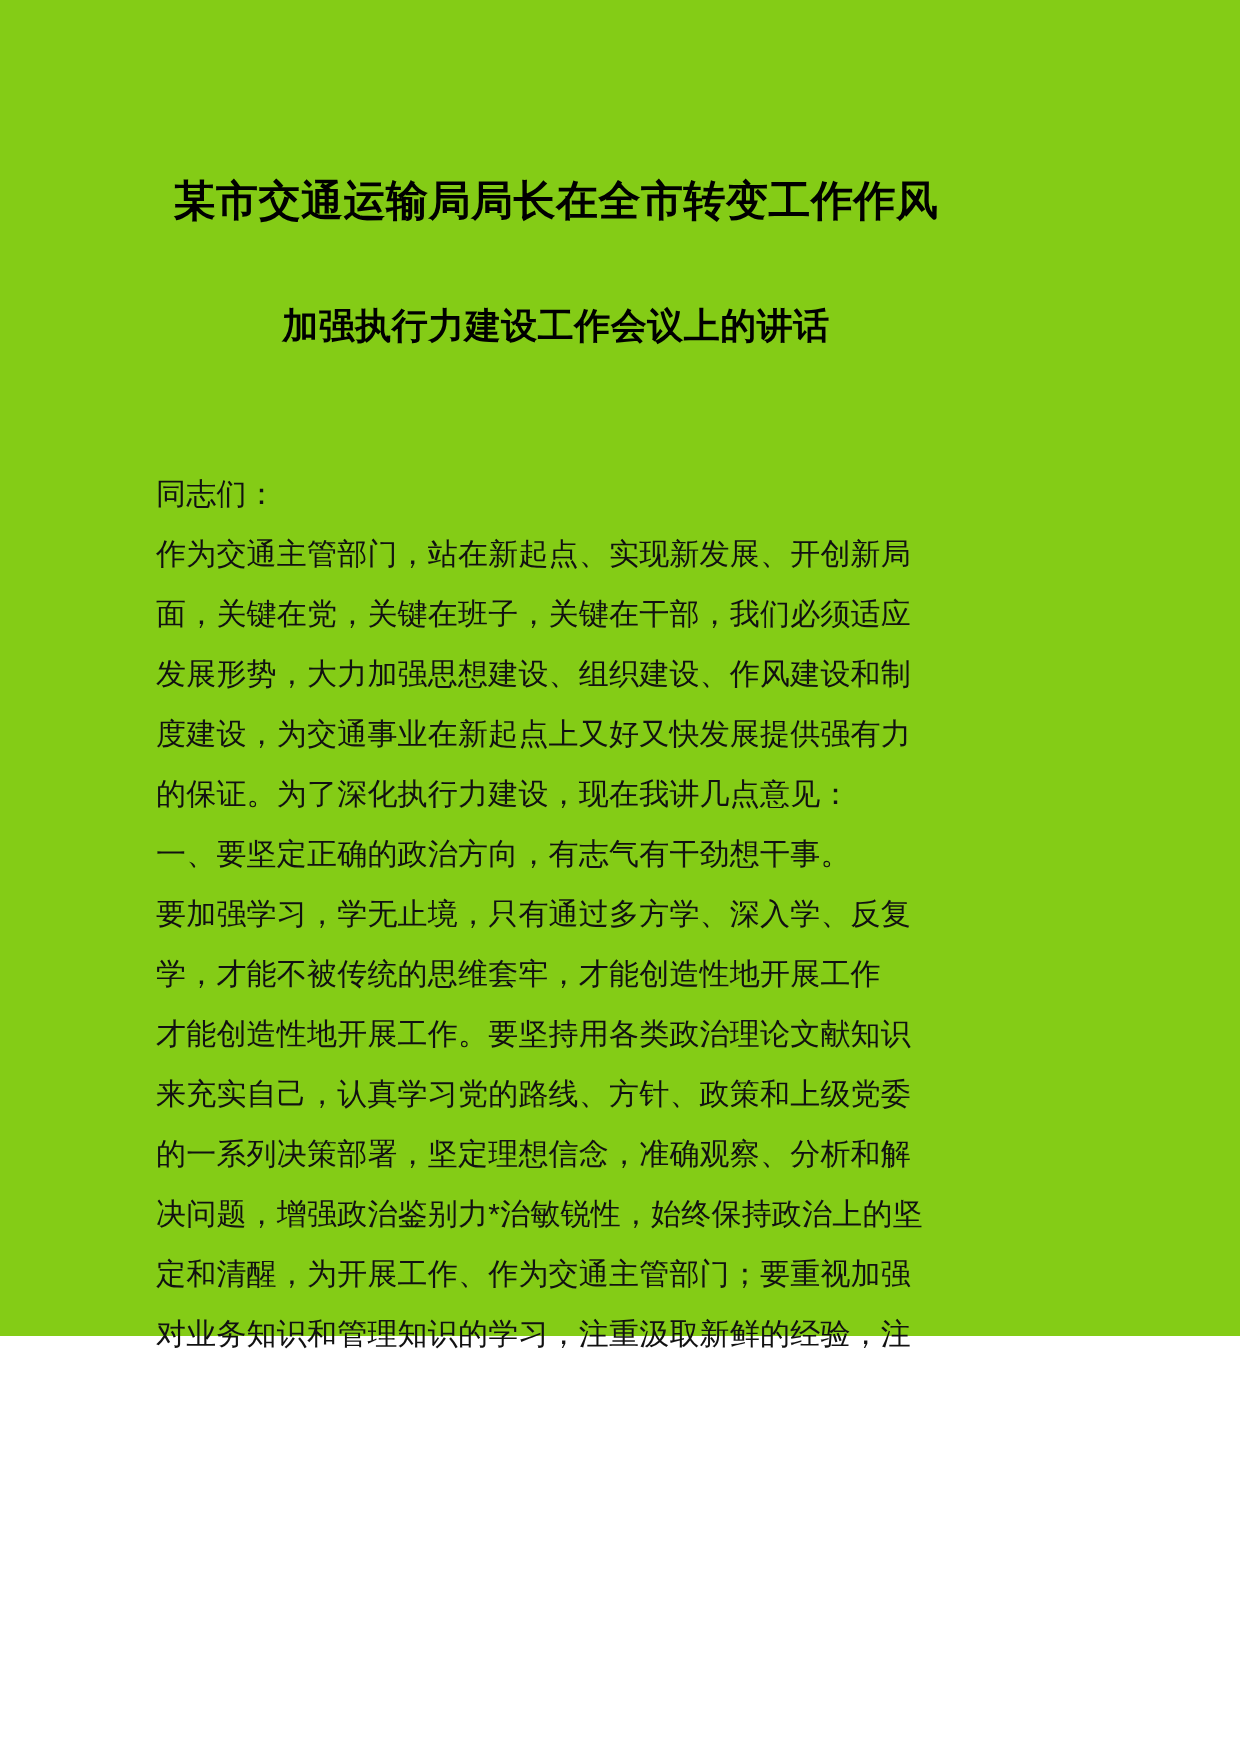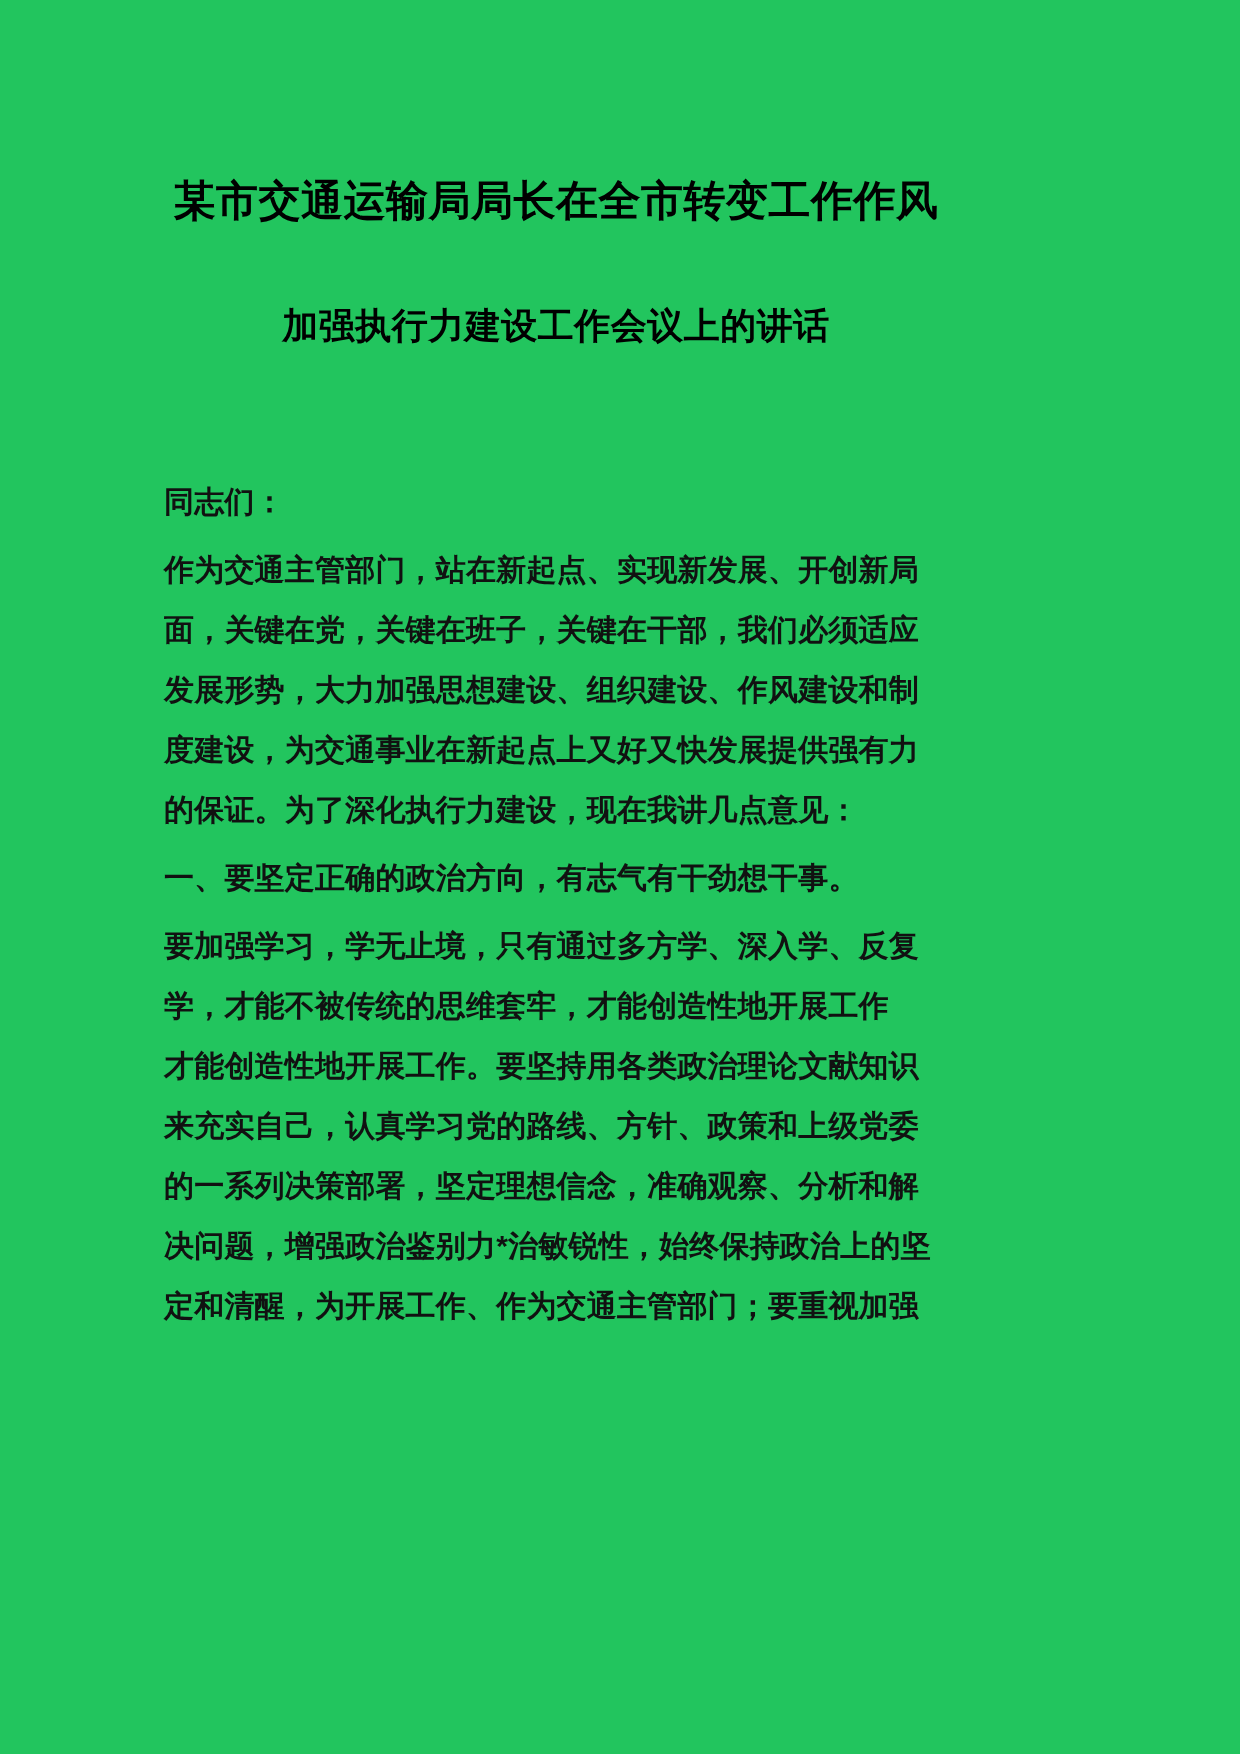--- a/index.html
+++ b/index.html
@@ -10,22 +10,22 @@
   body {
     width: 1240px;
     height: 1754px;
     overflow: hidden;
     font-family: "Liberation Sans", "DejaVu Sans", sans-serif;
     color: #000000;
   }
   .page {
     position: relative;
     width: 1240px;
-    height: 1754px;
-    background: #22c55e;
+    height: 1336px;
+    background: #84cc16;
     box-sizing: border-box;
     padding: 15px;
   }
   .doc-body {
     position: absolute;
     left: 156px;
     top: 0;
     width: 800px;
   }
   .doc-title {
@@ -46,28 +46,27 @@
     padding-top: 180px;
   }
   .title-line-2 {
     padding-top: 86px;
     font-size: 36px;
   }
   .body-block {
     padding-top: 120px;
   }
   .para {
-    margin: 8px;
+    margin: 0;
     font-size: 30px;
     line-height: 60px;
     color: #111111;
     letter-spacing: 0.2px;
     text-align: justify;
     text-justify: inter-character;
-    font-weight: bold;
   }
   .para-line {
     display: block;
     white-space: nowrap;
   }
   .salutation {
     font-size: 30px;
     line-height: 60px;
   }
 </style>
@@ -99,17 +98,18 @@
       </p>
 
       <p class="para">
         <span class="para-line">要加强学习，学无止境，只有通过多方学、深入学、反复</span>
         <span class="para-line">学，才能不被传统的思维套牢，才能创造性地开展工作</span>
         <span class="para-line">才能创造性地开展工作。要坚持用各类政治理论文献知识</span>
         <span class="para-line">来充实自己，认真学习党的路线、方针、政策和上级党委</span>
         <span class="para-line">的一系列决策部署，坚定理想信念，准确观察、分析和解</span>
         <span class="para-line">决问题，增强政治鉴别力*治敏锐性，始终保持政治上的坚</span>
         <span class="para-line">定和清醒，为开展工作、作为交通主管部门；要重视加强</span>
+        <span class="para-line">对业务知识和管理知识的学习，注重汲取新鲜的经验，注</span>
       </p>
 
     </div>
   </div>
 </div>
 
 </body></html>

